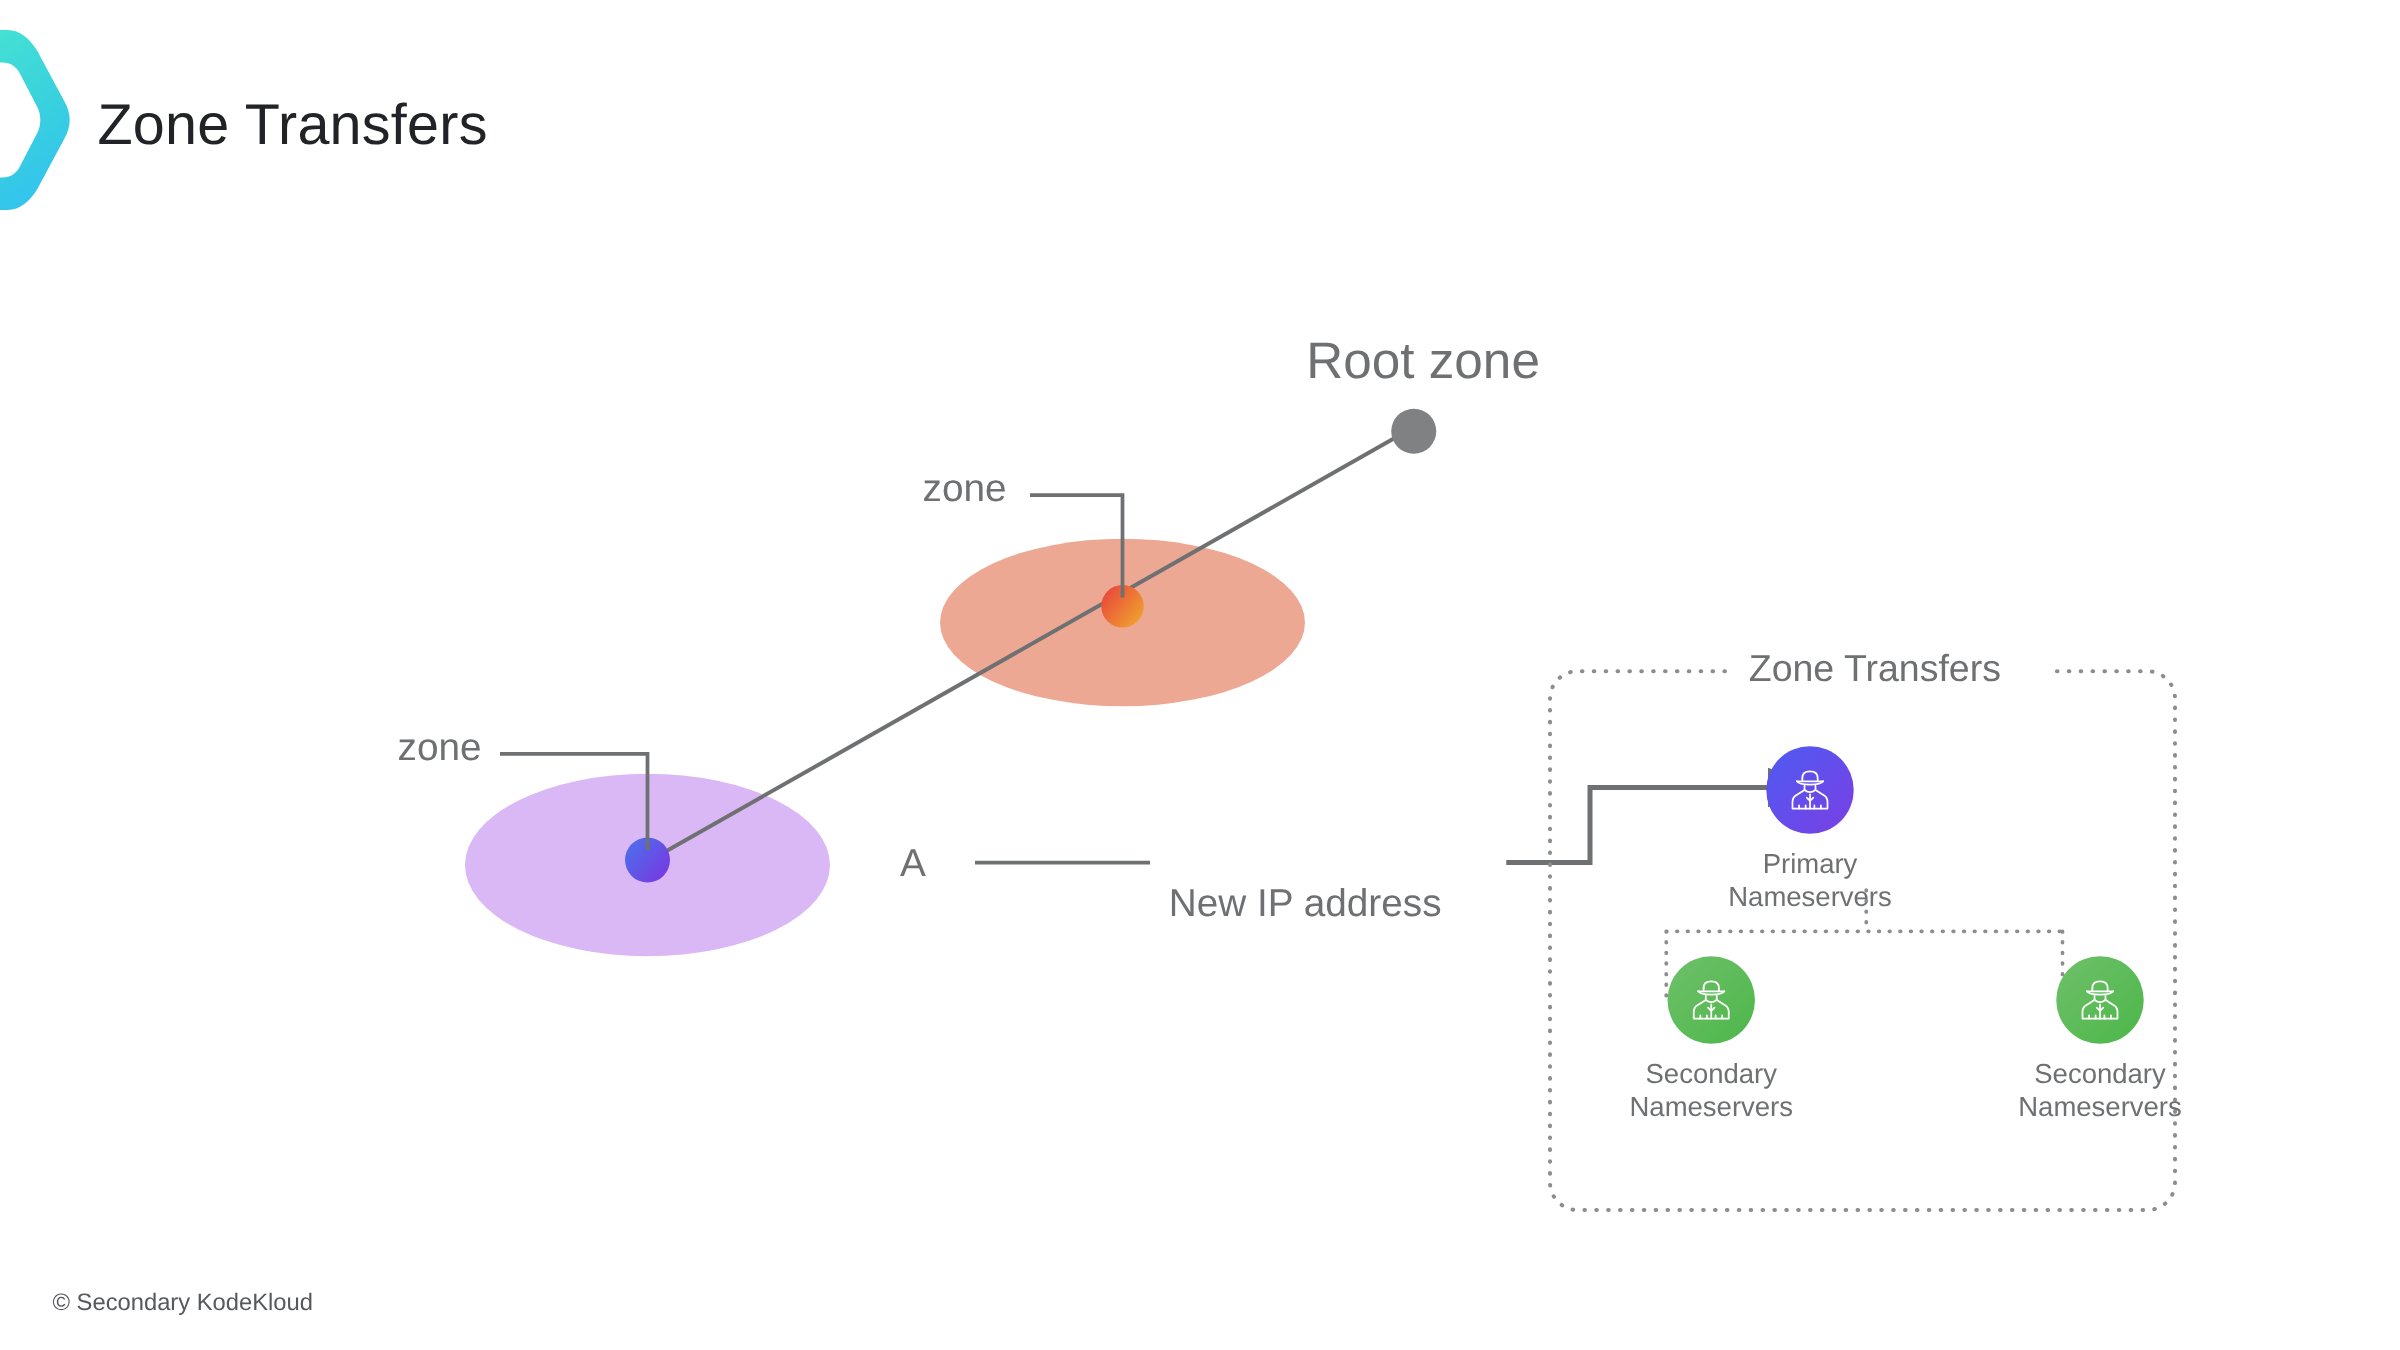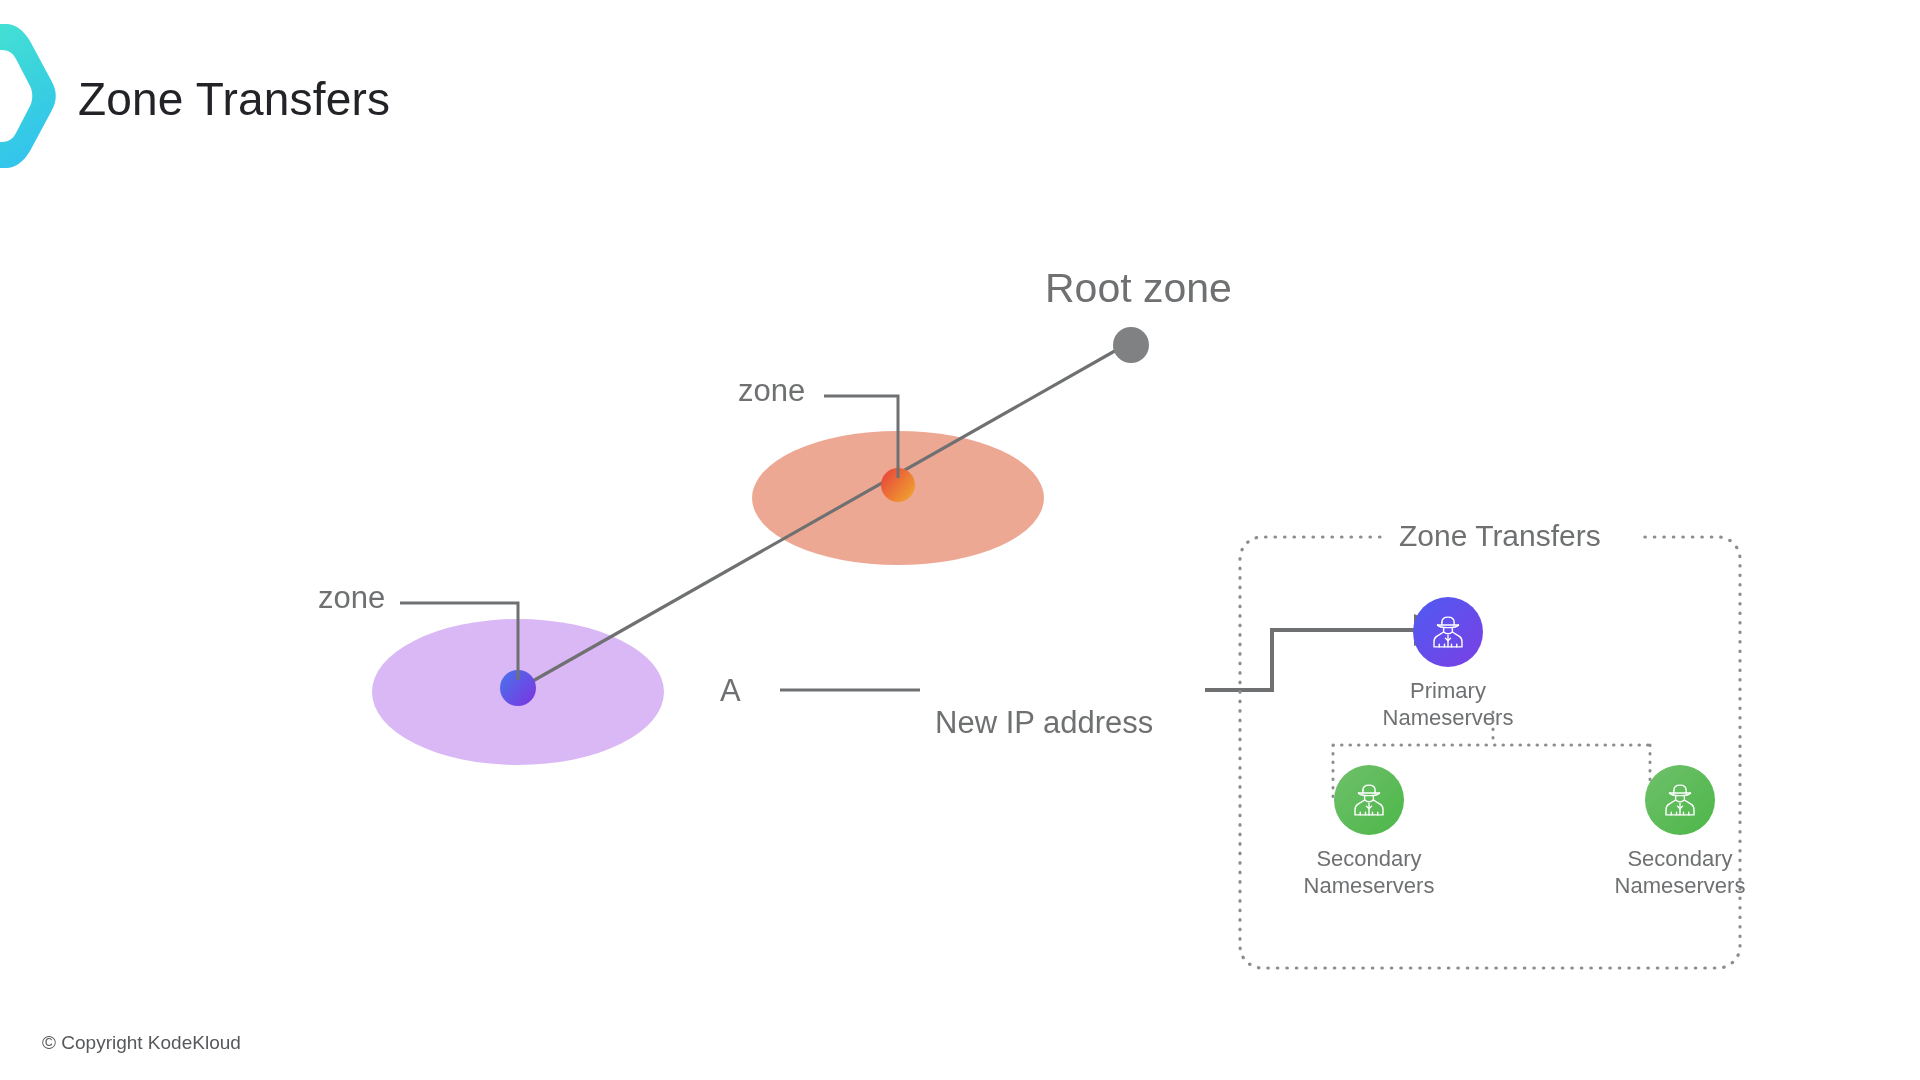--- a/index.html
+++ b/index.html
@@ -267,13 +267,13 @@
       <path d="M21 31 L24 34 L27 31"></path>
       <path d="M14 38 L14 41 M20 38 L20 41 M28 38 L28 41 M34 38 L34 41"></path>
     </svg>
   </div>
   <div class="ns-caption">
     <div>Secondary</div>
     <div>Nameservers</div>
   </div>
 </div>
 
-<div id="footer-copyright">© Copyright KodeKloud</div>
+<div id="footer-copyright">© Secondary KodeKloud</div>
 
 </body></html>

